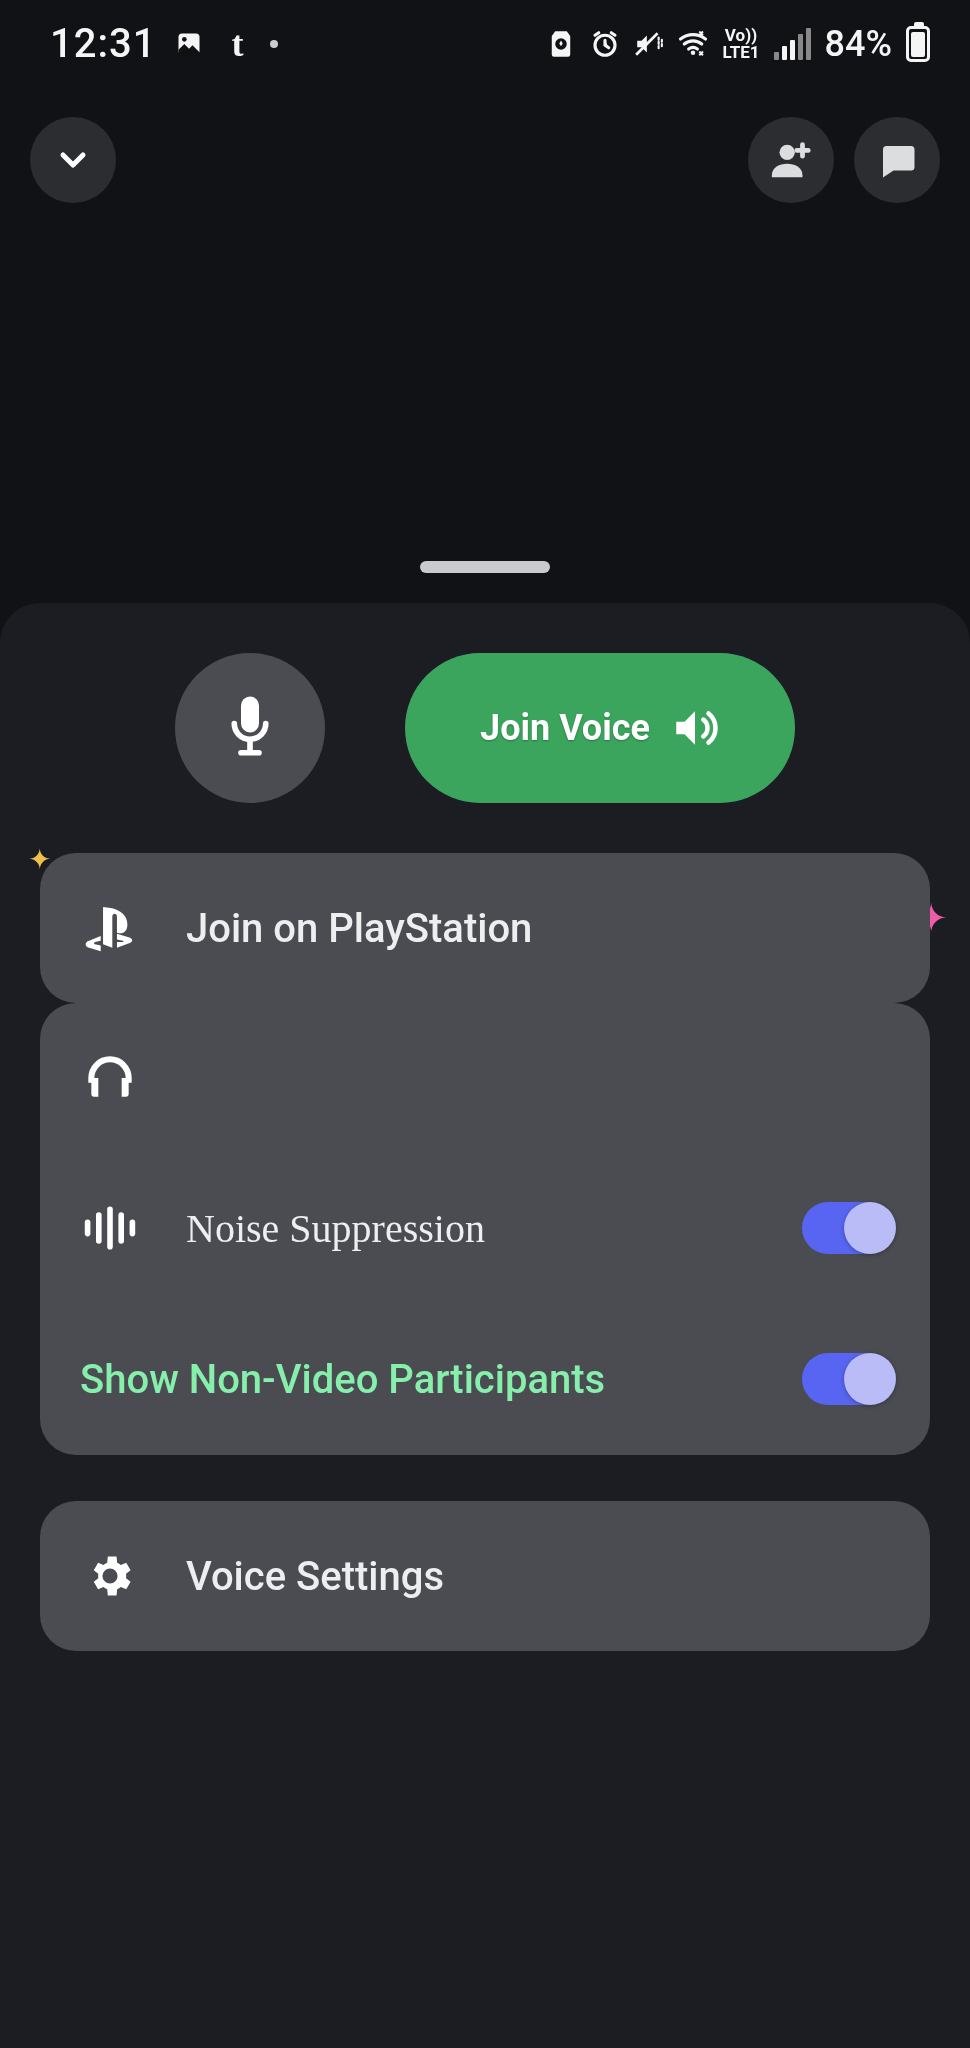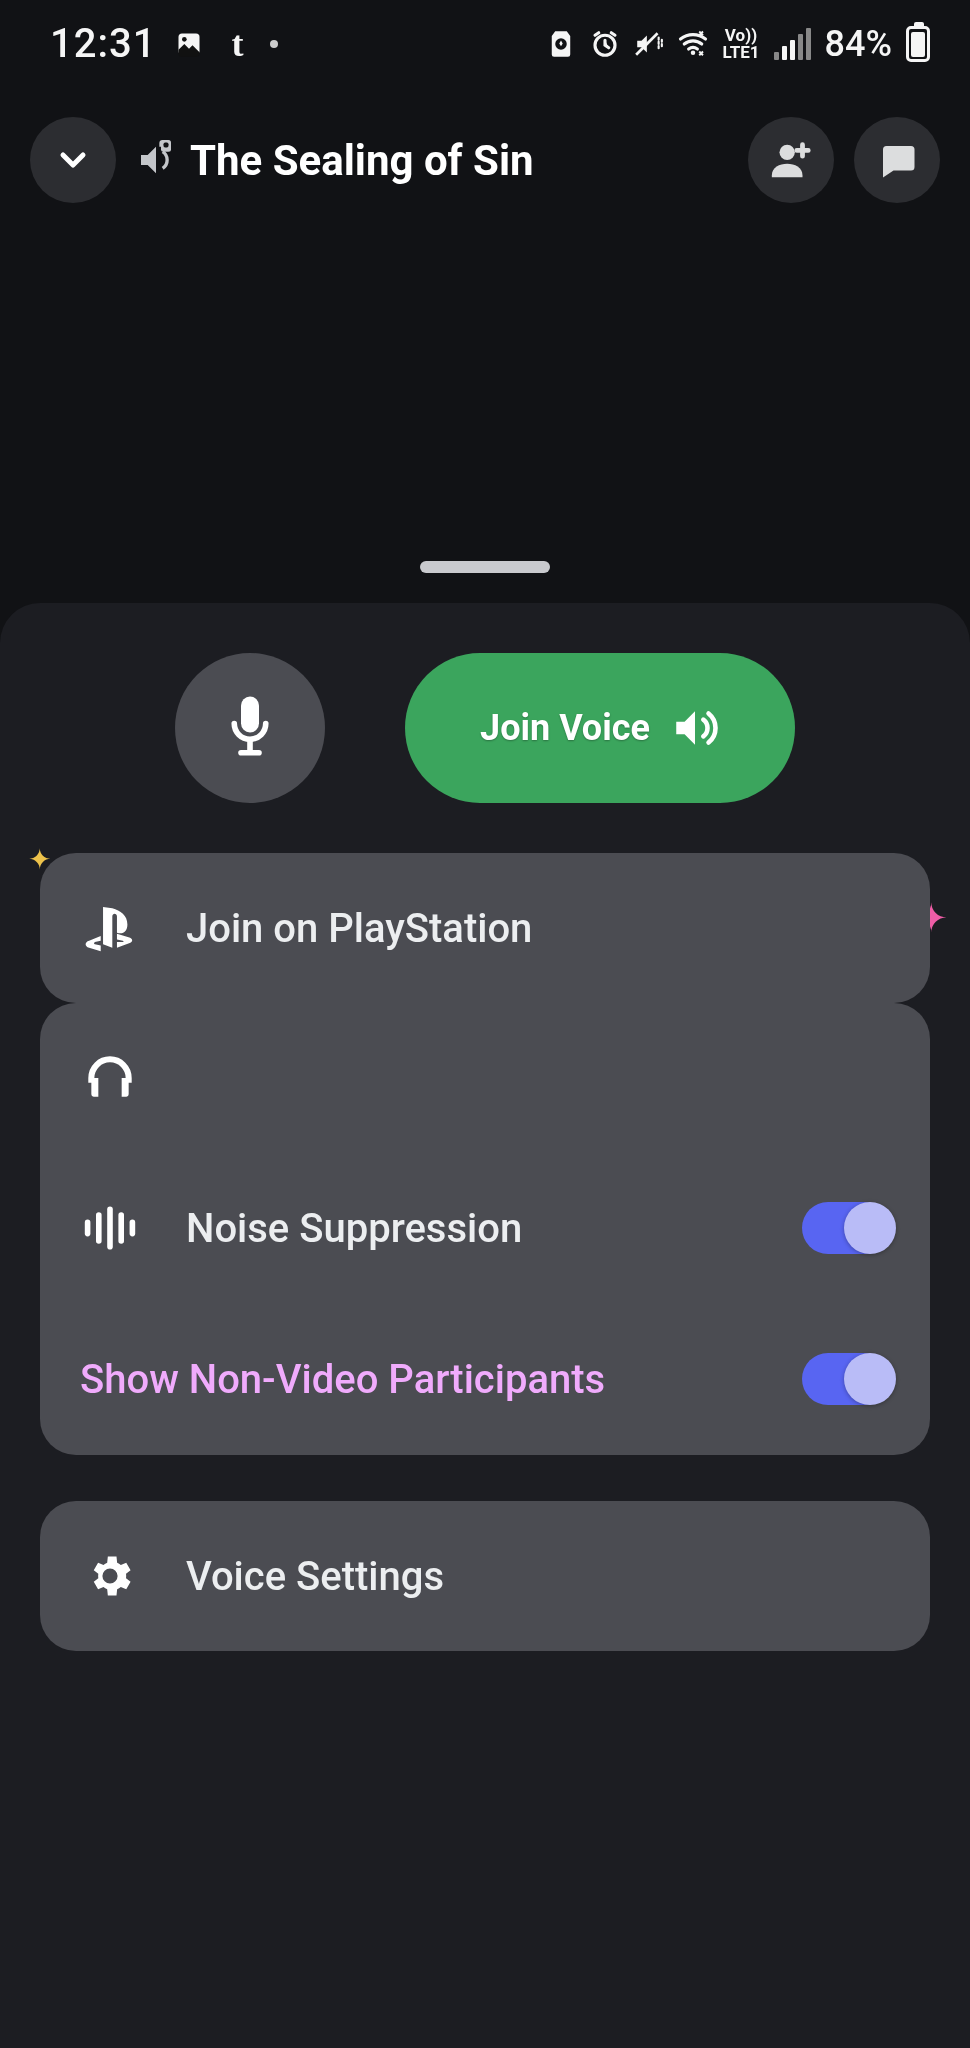--- a/index.html
+++ b/index.html
@@ -39,21 +39,21 @@
   .sheet { background:#1c1d22; border-radius: 40px 40px 0 0; padding: 50px 40px 200px 40px; height: 100%; }
   .join-row { display:flex; align-items:center; justify-content:center; gap: 80px; margin-bottom: 50px; }
   .mic-btn { width: 150px; height: 150px; border-radius:50%; background:#4b4c52; display:flex; align-items:center; justify-content:center; }
   .join-voice-btn { flex:0 0 auto; width: 390px; height: 150px; background:#3ba55d; border-radius: 80px; display:flex; align-items:center; justify-content:center; gap:20px; font-size:36px; font-weight:700; color:#fff; text-shadow:0 1px 2px rgba(0,0,0,0.3); }
 
   .card { background:#4b4c52; border-radius: 36px; overflow:hidden; position:relative; }
   .card + .card { margin-top: 46px; }
   .row { display:flex; align-items:center; padding: 44px 40px; gap: 46px; min-height: 150px; }
   .row-icon { width: 60px; height: 60px; flex-shrink:0; display:flex; align-items:center; justify-content:center; }
   .row-label { font-size:40px; font-weight:500; color:#eceef0; flex:1; }
-  .row-full-label { font-size:40px; font-weight:500; color:#f0abfc; flex:1; padding-left:0; }
+  .row-full-label { font-size:40px; font-weight:500; color:#86efac; flex:1; padding-left:0; }
 
   
   .sparkle { position:absolute; }
   .sparkle.tl { top:-10px; left:-12px; color:#edc24b; font-size:28px; }
   .sparkle.tr { top:42px; right:-18px; color:#ee5da6; font-size:40px; }
   .sparkle.bm { bottom:-18px; left:46%; color:#e0a33c; font-size:26px; }
   .ps-wrap { position:relative; margin-top:40px; }
 
   
   .toggle { width: 88px; height: 52px; background:#5865f2; border-radius: 26px; position:relative; flex-shrink:0; }
@@ -122,31 +122,20 @@
   </div>
 </div>
 
 <div class="header">
   <div class="circle-btn">
     <svg width="40" height="40" viewBox="0 0 24 24">
         <path d="M6 9l6 6 6-6" stroke="#fff" stroke-width="3" fill="none" stroke-linecap="round" stroke-linejoin="round"></path>
       </svg>
   </div>
   <div class="header-titles">
-    <div class="title-row">
-      <span class="speaker-mini">
-        <svg width="40" height="40" viewBox="0 0 24 24" fill="#c4c6ca">
-            <path d="M3 9v6h4l5 5V4L7 9H3z"></path>
-            <path d="M16 7a6 6 0 010 10M15 4l0-2a1 1 0 012 0v2M15 2h2" stroke="#c4c6ca" stroke-width="2" fill="none"></path>
-            <rect x="15" y="0" width="6" height="7" rx="1.5" fill="#c4c6ca"></rect>
-            <rect x="16.5" y="1.5" width="3" height="3" rx="1" fill="#111215"></rect>
-          </svg>
-      </span>
-      <span class="ch-title">The Sealing of Sin</span>
-    </div>
   </div>
   <div class="header-actions">
     <div class="circle-btn">
       <svg width="46" height="46" viewBox="0 0 24 24" fill="#dcddde">
           <circle cx="10" cy="8" r="4"></circle>
           <path d="M2 20c0-4 4-6 8-6s8 2 8 6v1H2v-1z"></path>
           <path d="M18 4v6M15 7h6" stroke="#dcddde" stroke-width="2.5" stroke-linecap="round"></path>
         </svg>
     </div>
     <div class="circle-btn">
@@ -200,21 +189,21 @@
 
   <div class="card">
     <div class="row">
       <span class="row-icon">
         <svg width="56" height="56" viewBox="0 0 24 24" fill="none" stroke="#fff" stroke-width="2.6">
             <path d="M4 14v-2a8 8 0 0116 0v2"></path>
             <path d="M4 14v5a1 1 0 001 1h2v-8H5a1 1 0 00-1 1zM20 14v5a1 1 0 01-1 1h-2v-8h2a1 1 0 011 1z" fill="#fff" stroke="none"></path>
           </svg>
       </span>
     </div>
-    <div class="row" style="padding-top:30px;padding-bottom:30px;">
+    <div class="row" style="padding-top:30px;padding-bottom:30px;font-family:Liberation Serif, serif;">
       <span class="row-icon">
         <svg width="56" height="50" viewBox="0 0 30 24" stroke="#fff" stroke-width="3" stroke-linecap="round">
             <line x1="3" y1="9" x2="3" y2="15"></line>
             <line x1="9" y1="5" x2="9" y2="19"></line>
             <line x1="15" y1="2" x2="15" y2="22"></line>
             <line x1="21" y1="5" x2="21" y2="19"></line>
             <line x1="27" y1="9" x2="27" y2="15"></line>
           </svg>
       </span>
       <span class="row-label">Noise Suppression</span>

